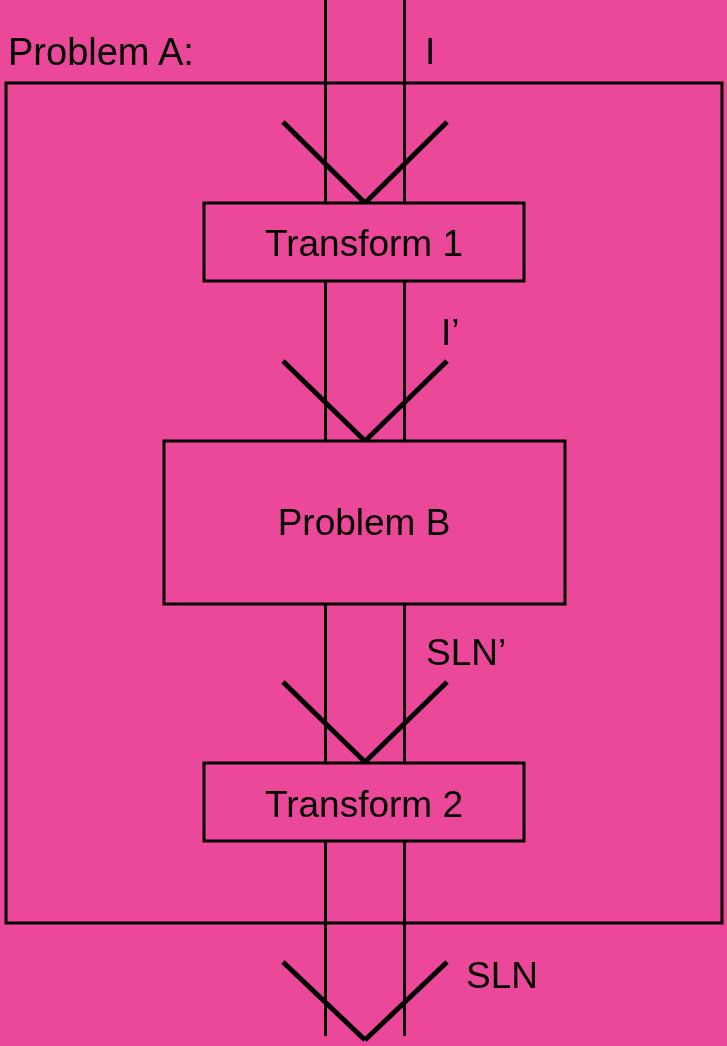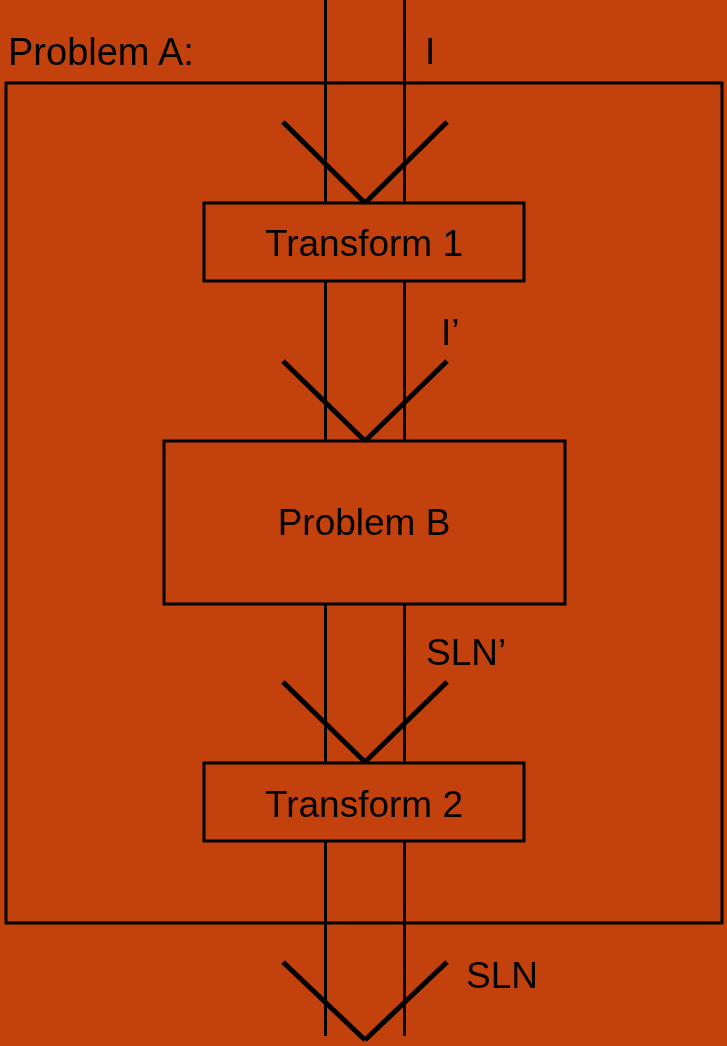--- a/index.html
+++ b/index.html
@@ -8,21 +8,21 @@
     background: #ffffff;
   }
   body {
     font-family: "Liberation Sans", sans-serif;
     color: #000000;
   }
   #diagram-root {
     position: relative;
     width: 727px;
     height: 1046px;
-    background: #c2410c;
+    background: #ec4899;
     overflow: hidden;
   }
   #diagram-svg {
     position: absolute;
     left: 0;
     top: 0;
     width: 727px;
     height: 1046px;
     display: block;
   }

